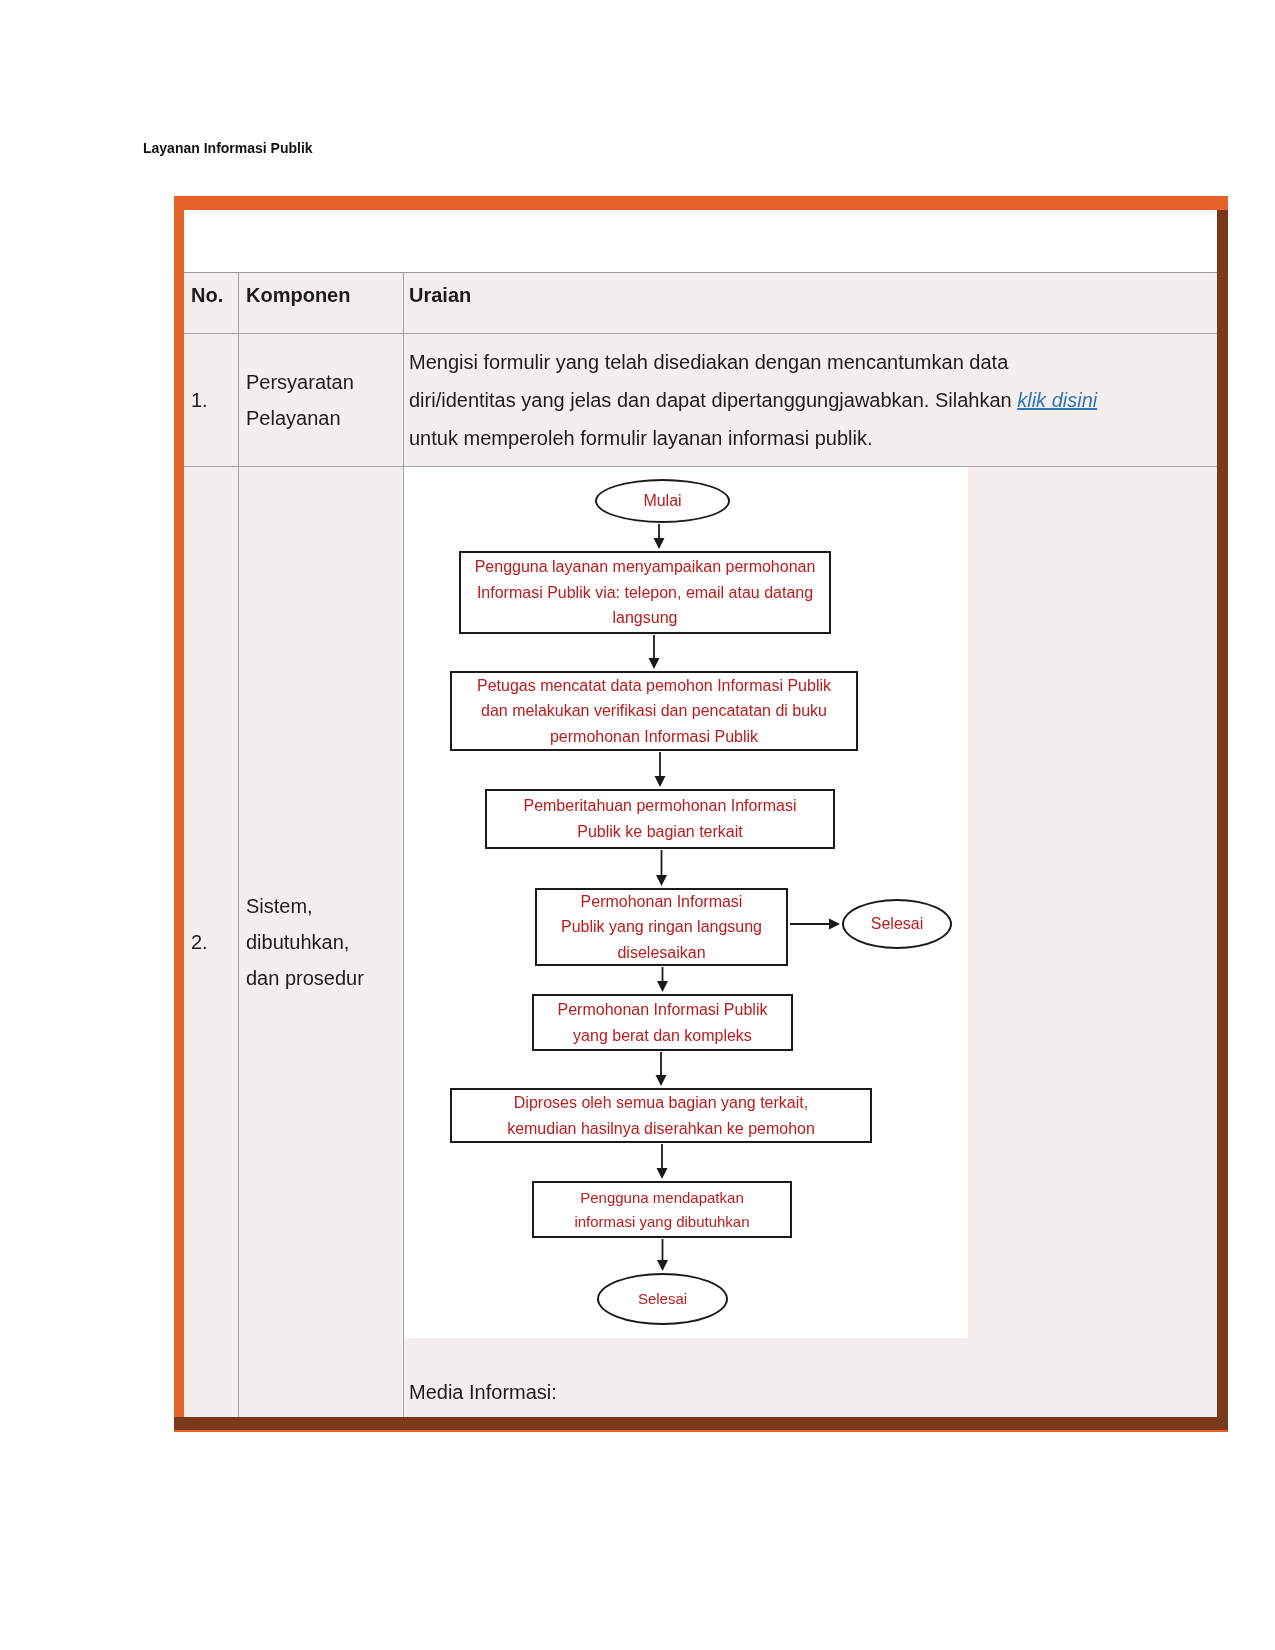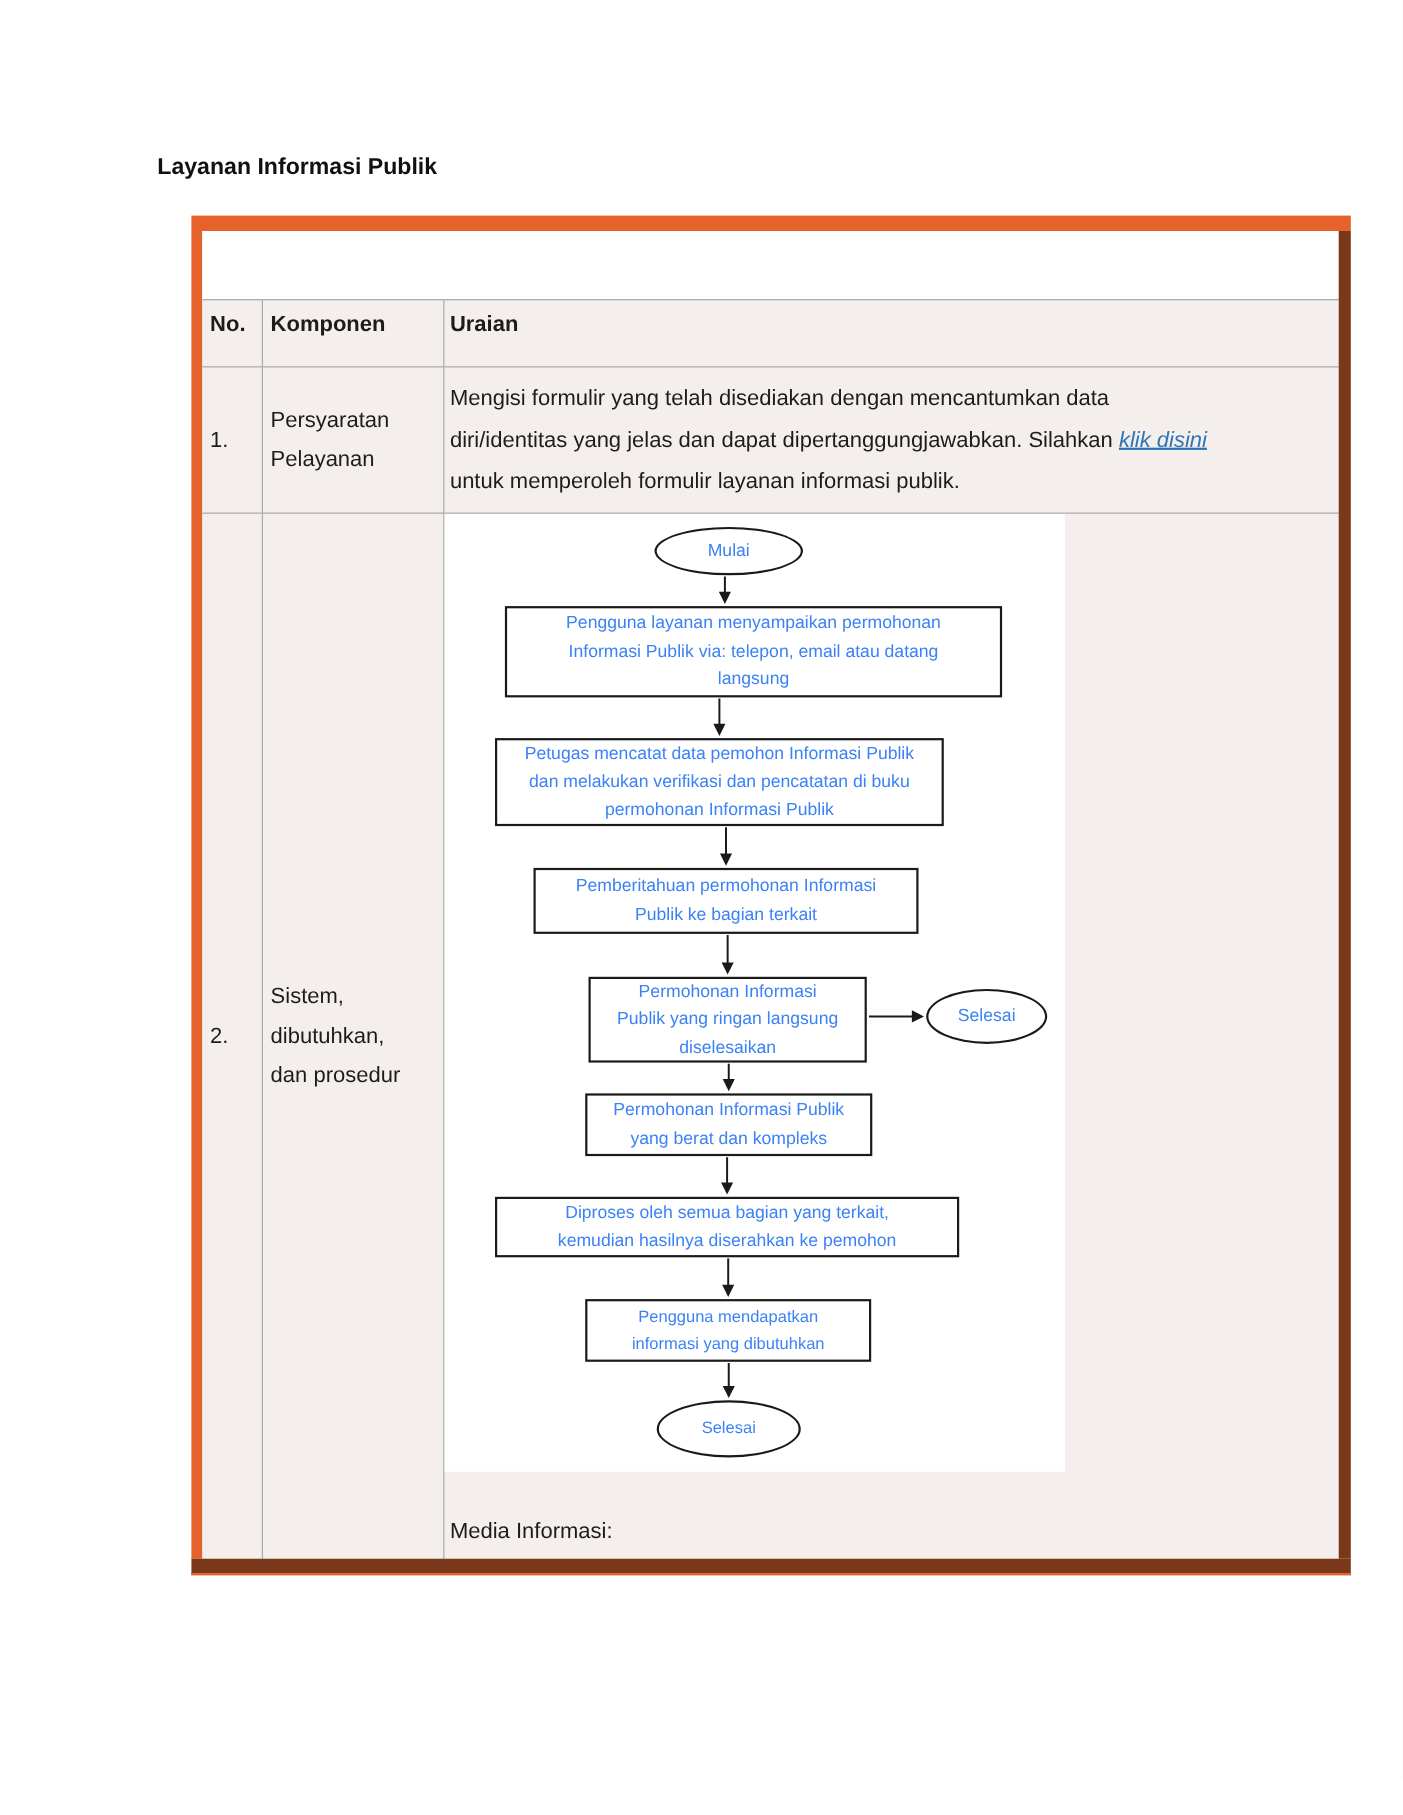--- a/index.html
+++ b/index.html
@@ -1,19 +1,19 @@
 <!DOCTYPE html>
 <html style="--accent-orange: #E5632A; --accent-brown: #7A381B; --cell-bg: #F4EFED; --link-blue: #2E75B5;"><head>
 <meta charset="utf-8">
 <style>
   html,body{margin:0;padding:0;background:#ffffff;}
   .page{position:relative;width:1275px;height:1650px;background:#ffffff;
         font-family:"Liberation Sans",sans-serif;color:#1c1c1c;overflow:hidden;}
 
-  .doc-title{position:absolute;left:143px;top:140px;font-size:21px;font-weight:bold;color:#111;}
+  .doc-title{position:absolute;left:143px;top:140px;font-size:14px;font-weight:bold;color:#111;}
 
   
   .tbl-frame{position:absolute;left:138px;top:196px;width:1054px;height:1236px;
              display:flex;flex-direction:column;padding-left:36px;}
   .bar-top{height:14px;background:var(--accent-orange,#E5632A);}
   .frame-mid{flex:1;display:flex;min-height:0;}
   .bar-left{width:10px;background:var(--accent-orange,#E5632A);}
   .bar-right{width:11px;background:var(--accent-brown,#7A381B);}
   .bar-bottom{height:13px;background:var(--accent-brown,#7A381B);border-bottom:2px solid var(--accent-orange,#E5632A);}
 
@@ -31,21 +31,21 @@
             line-height:36px;white-space:pre-line;}
   .uraiancell{padding:9px 4px 0 5px;}
   .uraiancell p{margin:0;white-space:pre-line;font-size:20px;line-height:38px;}
   .link{color:var(--link-blue,#2E75B5);font-style:italic;text-decoration:underline;cursor:pointer;}
 
   .flowcell{position:relative;padding:0;}
   .flow-img{position:absolute;left:0;top:0;width:564px;height:871px;background:#ffffff;}
   .flow-svg{position:absolute;left:0;top:0;}
   .fnode{position:absolute;box-sizing:border-box;background:#ffffff;border:2px solid #1a1a1a;
          display:flex;align-items:center;justify-content:center;text-align:center;
-         white-space:pre-line;line-height:1.6;color:#3b82f6;padding:0 5px;}
+         white-space:pre-line;line-height:1.6;color:#b91c1c;padding:0 5px;}
   .fnode.ellipse{border-radius:50%;}
   .media-label{position:absolute;left:5px;top:906px;font-size:20px;color:#1c1c1c;}
 </style>
 </head>
 <body>
 
 <div class="page">
 
   <div class="doc-title">Layanan Informasi Publik</div>
 
@@ -90,21 +90,21 @@
                   <line x1="258.5" y1="500" x2="258.5" y2="516" stroke="#1a1a1a" stroke-width="1.8"></line>
                   <polygon points="258.5,525 253,514 264,514" fill="#1a1a1a"></polygon>
                   <line x1="257" y1="585" x2="257" y2="610" stroke="#1a1a1a" stroke-width="1.8"></line>
                   <polygon points="257,619 251.5,608 262.5,608" fill="#1a1a1a"></polygon>
                   <line x1="258" y1="677" x2="258" y2="703" stroke="#1a1a1a" stroke-width="1.8"></line>
                   <polygon points="258,712 252.5,701 263.5,701" fill="#1a1a1a"></polygon>
                   <line x1="258.5" y1="772" x2="258.5" y2="795" stroke="#1a1a1a" stroke-width="1.8"></line>
                   <polygon points="258.5,804 253,793 264,793" fill="#1a1a1a"></polygon>
                 </svg>
                 <div class="fnode ellipse" style="left: 191px; top: 12px; width: 135px; height: 44px; font-size: 16px;">Mulai</div>
-                <div class="fnode" style="left: 55px; top: 84px; width: 452px; height: 83px; font-size: 16px;">Pengguna layanan menyampaikan permohonan
+                <div class="fnode" style="left: 55px; top: 84px; width: 372px; height: 83px; font-size: 16px;">Pengguna layanan menyampaikan permohonan
 Informasi Publik via: telepon, email atau datang
 langsung</div>
                 <div class="fnode" style="left: 46px; top: 204px; width: 408px; height: 80px; font-size: 16px;">Petugas mencatat data pemohon Informasi Publik
 dan melakukan verifikasi dan pencatatan di buku
 permohonan Informasi Publik</div>
                 <div class="fnode" style="left: 81px; top: 322px; width: 350px; height: 60px; font-size: 16px;">Pemberitahuan permohonan Informasi
 Publik ke bagian terkait</div>
                 <div class="fnode" style="left: 131px; top: 421px; width: 253px; height: 78px; font-size: 16px;">Permohonan Informasi
 Publik yang ringan langsung
 diselesaikan</div>

